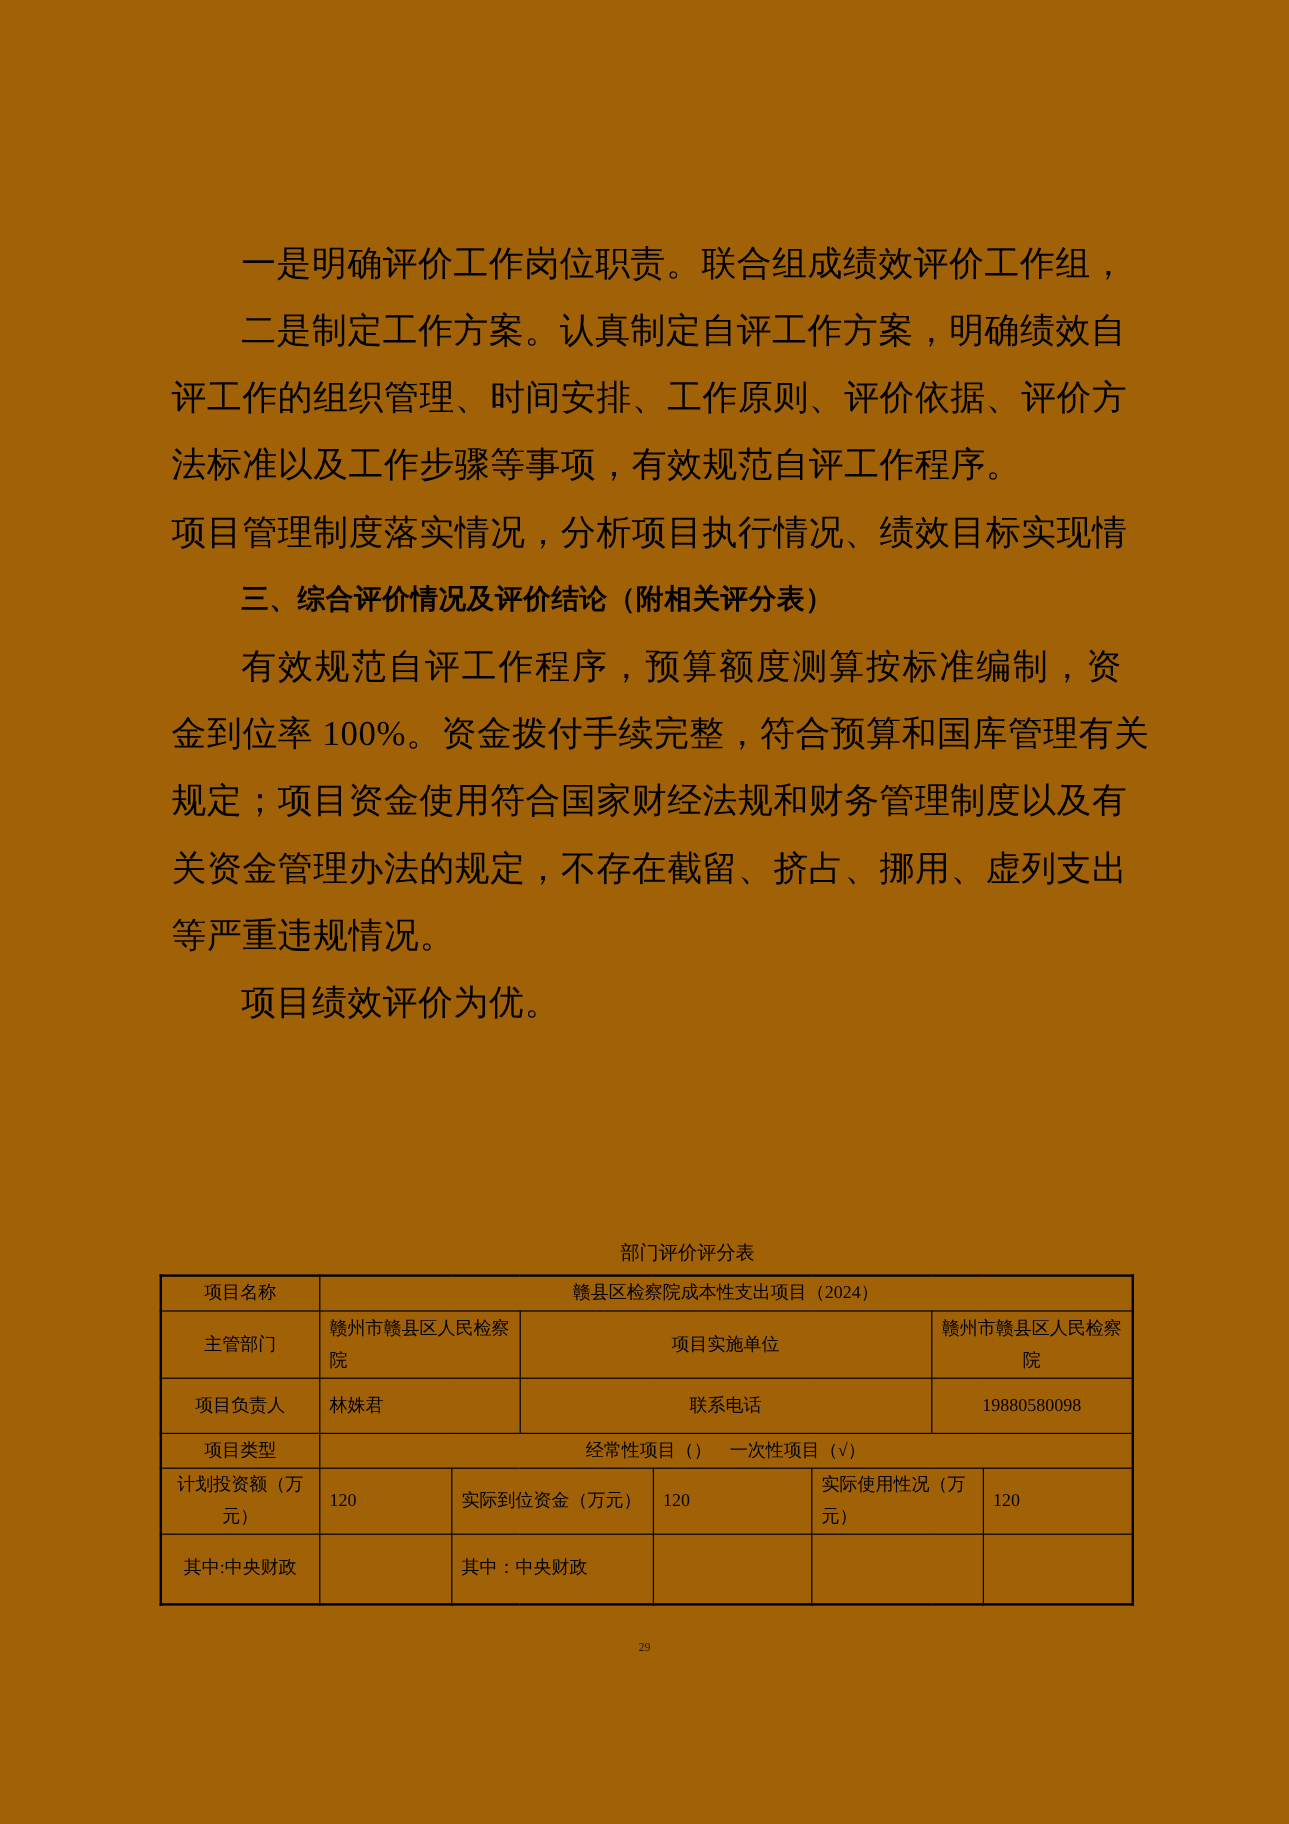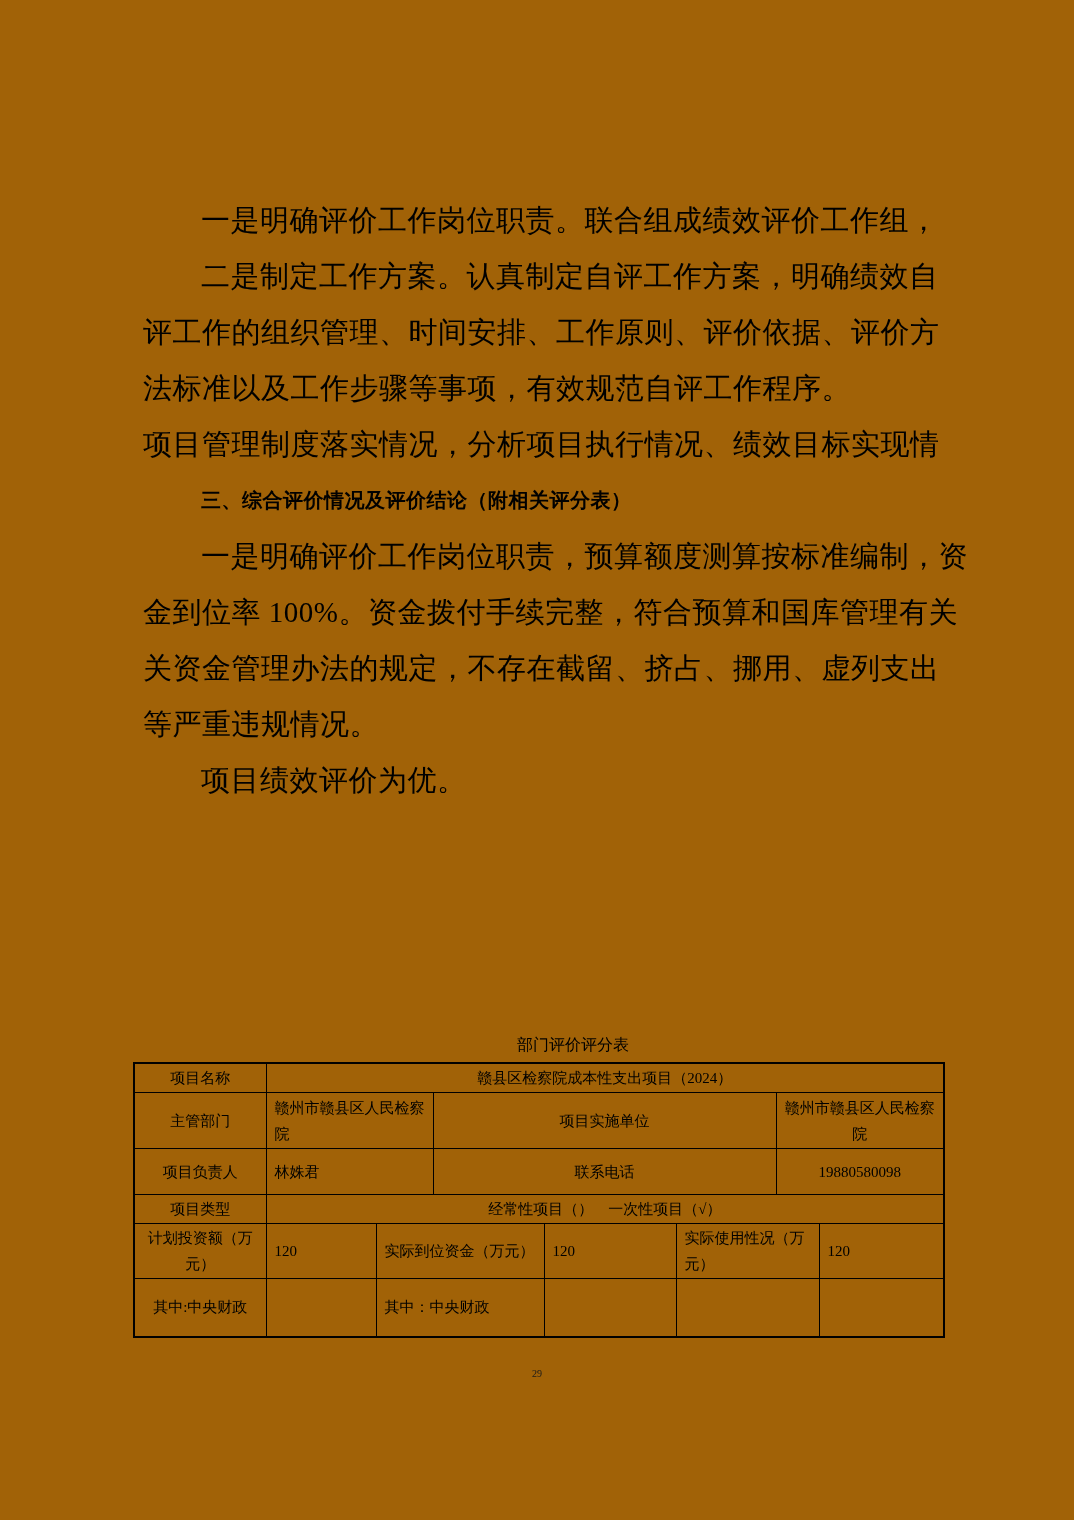--- a/index.html
+++ b/index.html
@@ -29,21 +29,21 @@
     white-space: nowrap;
     letter-spacing: 0.5px;
   }
   .line.end {
     text-align: left;
     text-align-last: left;
   }
   .ind { text-indent: 58px; }
   .heading {
     font-weight: bold;
-    font-size: 20px;
+    font-size: 23px;
     font-family: Liberation Serif, serif;
   }
   .tbl-title {
     position: absolute;
     top: 1030px;
     left: 0;
     width: 100%;
     text-align: center;
     font-size: 16px;
     line-height: 30px;
@@ -96,22 +96,23 @@
     <div class="line ind">一是明确评价工作岗位职责。联合组成绩效评价工作组，</div>
 
     <div class="line ind">二是制定工作方案。认真制定自评工作方案，明确绩效自</div>
     <div class="line">评工作的组织管理、时间安排、工作原则、评价依据、评价方</div>
     <div class="line end">法标准以及工作步骤等事项，有效规范自评工作程序。</div>
 
     <div class="line">项目管理制度落实情况，分析项目执行情况、绩效目标实现情</div>
 
     <div class="line end ind heading">三、综合评价情况及评价结论（附相关评分表）</div>
 
-    <div class="line ind">一是明确评价工作岗位职责，预算额度测算按标准编制，资</div>
+    <div class="line ind">有效规范自评工作程序，预算额度测算按标准编制，资</div>
     <div class="line">金到位率 100%。资金拨付手续完整，符合预算和国库管理有关</div>
+    <div class="line">规定；项目资金使用符合国家财经法规和财务管理制度以及有</div>
     <div class="line">关资金管理办法的规定，不存在截留、挤占、挪用、虚列支出</div>
     <div class="line end">等严重违规情况。</div>
 
     <div class="line end ind">项目绩效评价为优。</div>
   </div>
 
   <div class="tbl-title">部门评价评分表</div>
 
   <table class="score">
     <colgroup>

